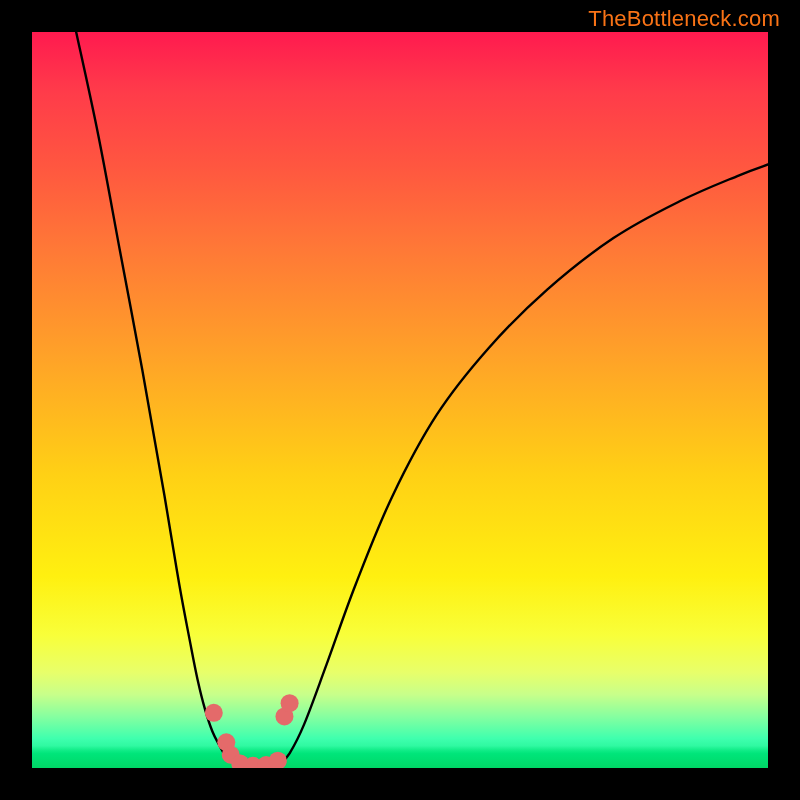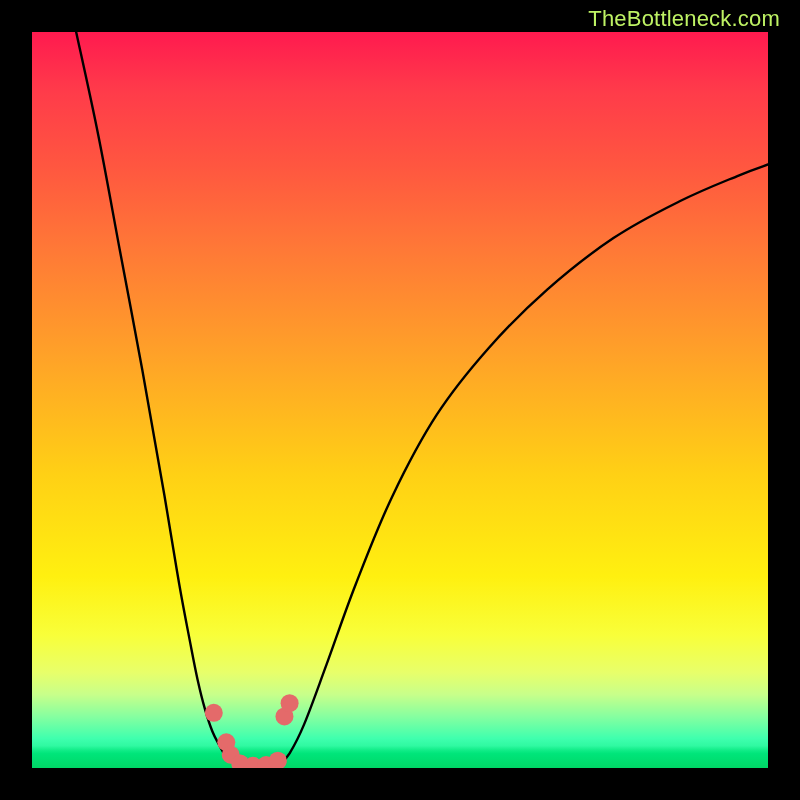--- a/index.html
+++ b/index.html
@@ -58,21 +58,21 @@
       #00d766 100%);
   }
   .curve-svg {
     position: absolute;
     inset: 0;
   }
   .watermark {
     position: absolute;
     top: 6px;
     right: 20px;
-    color: #bef264;
+    color: #f97316;
     font-size: 22px;
     font-weight: 500;
     letter-spacing: 0.2px;
     user-select: none;
   }
   .dot {
     fill: #e46a6a;
     stroke: none;
   }
 </style>

